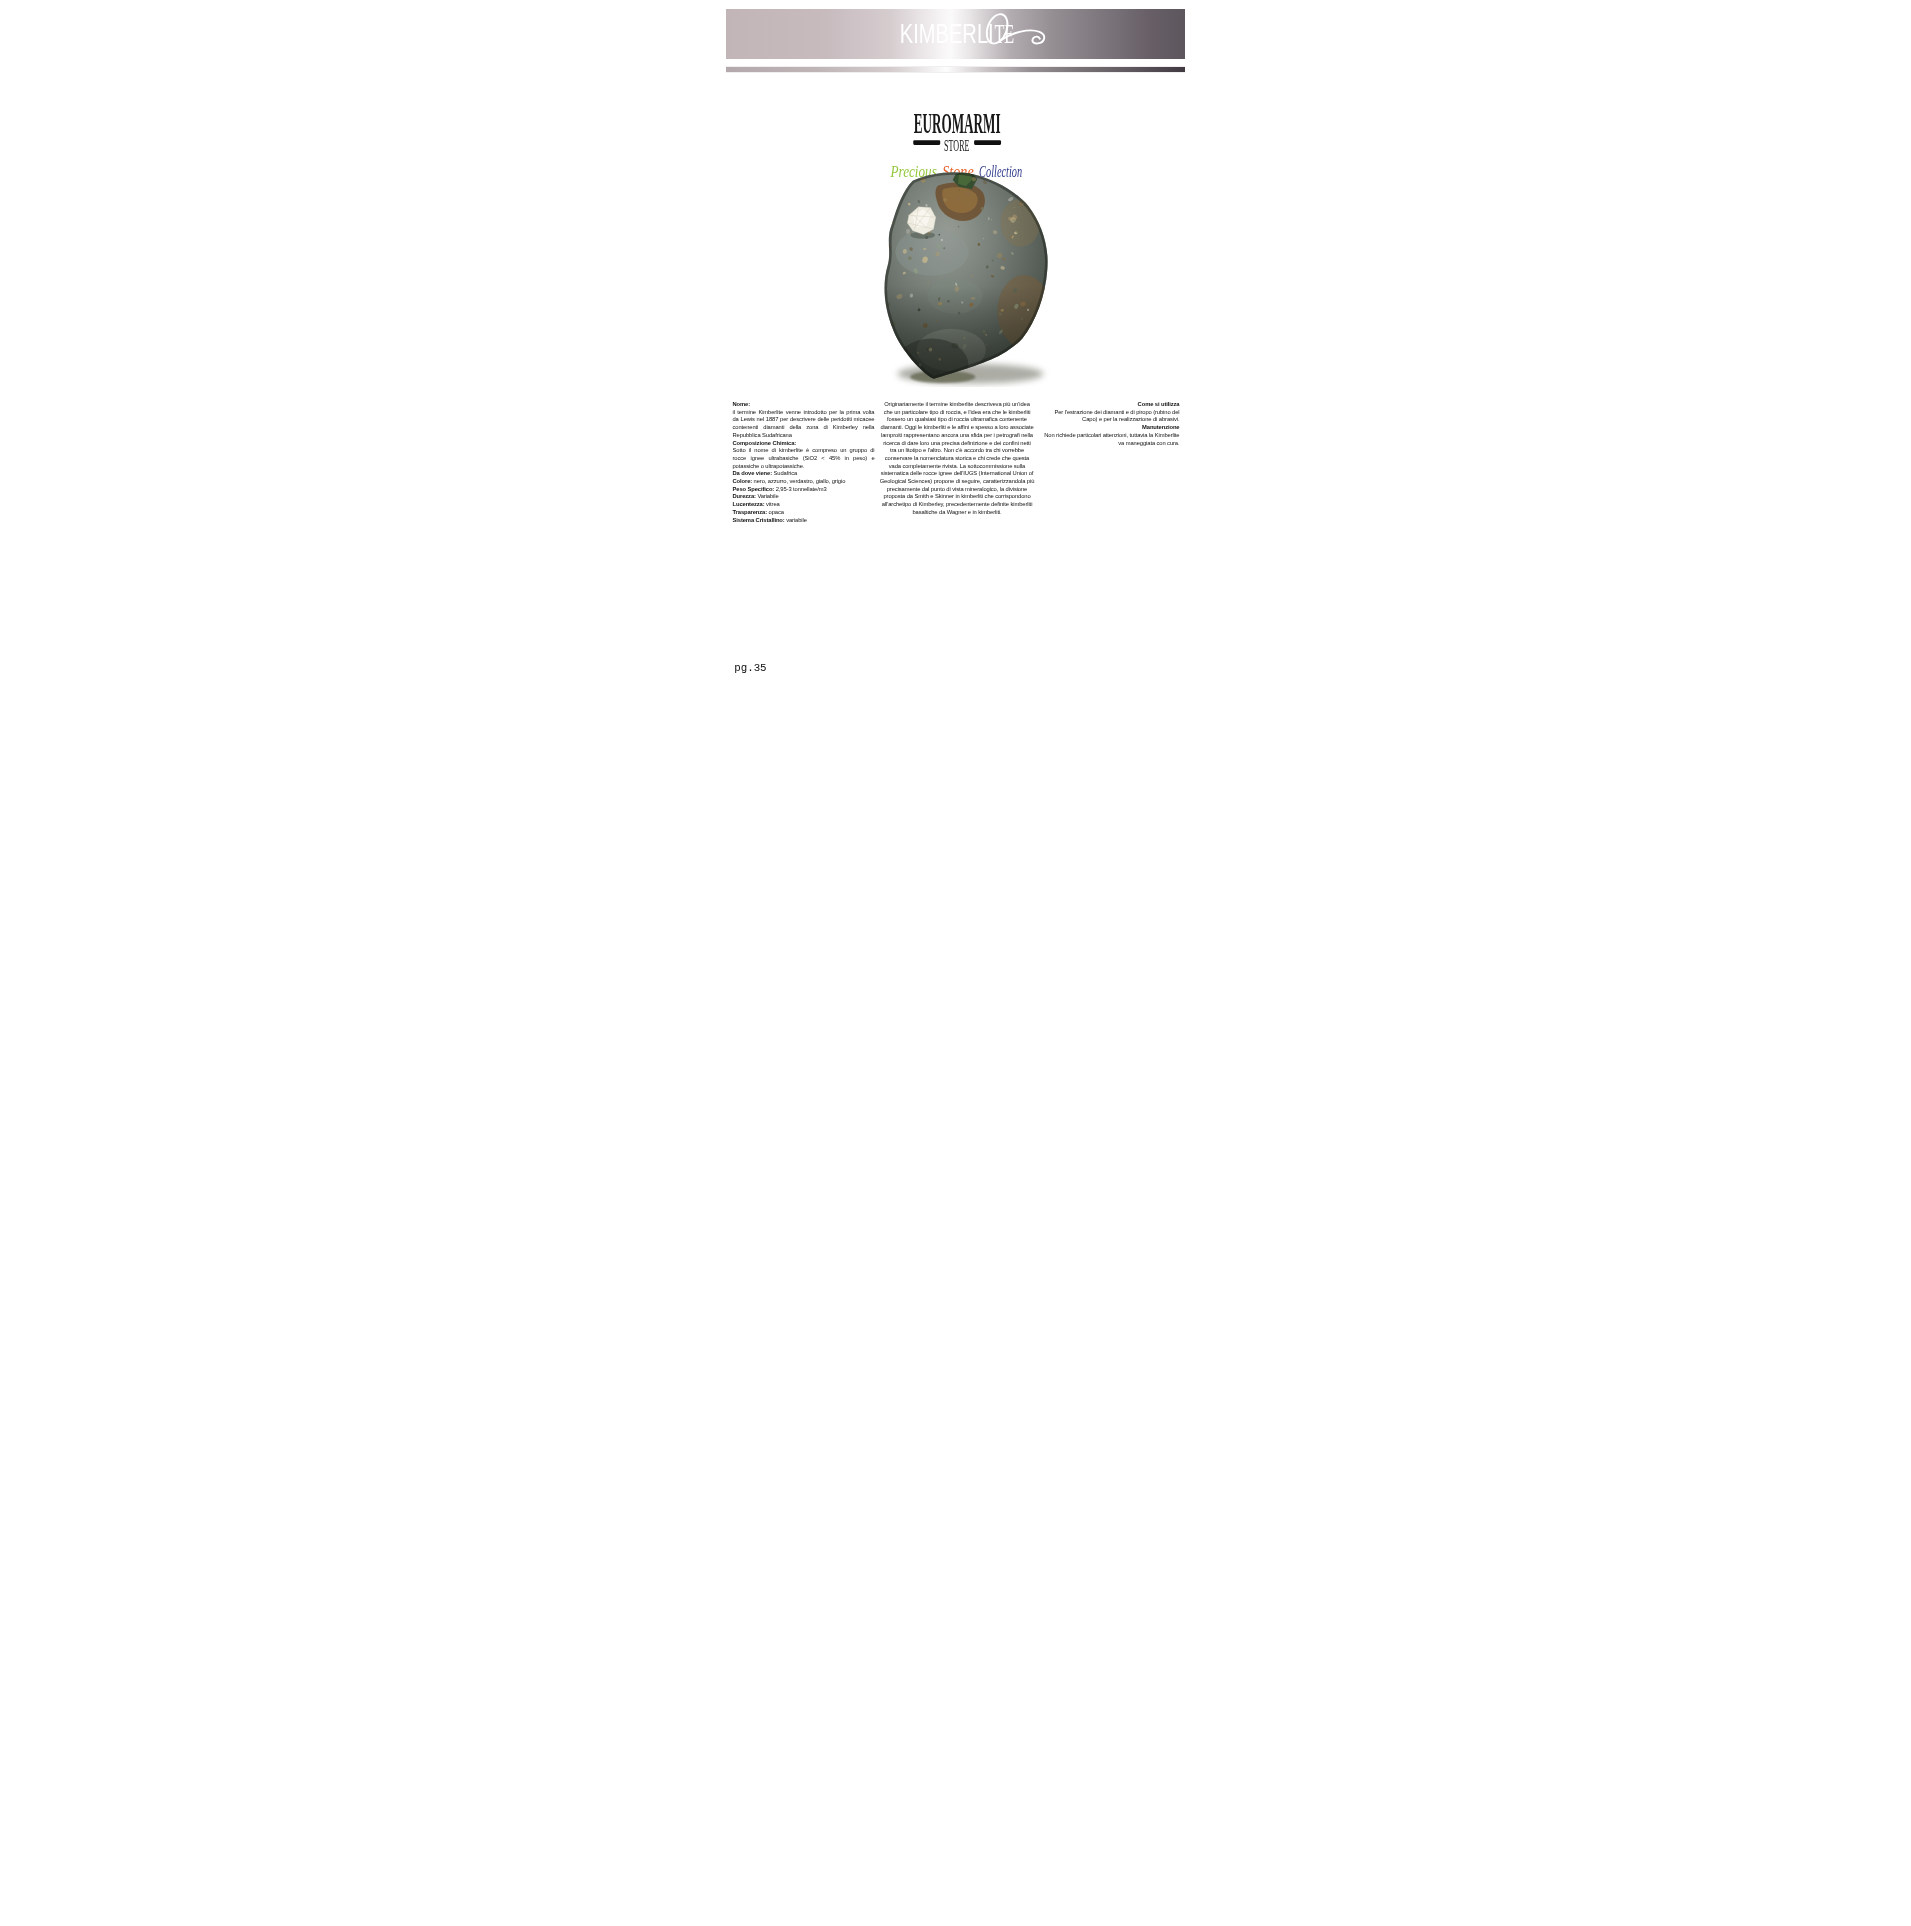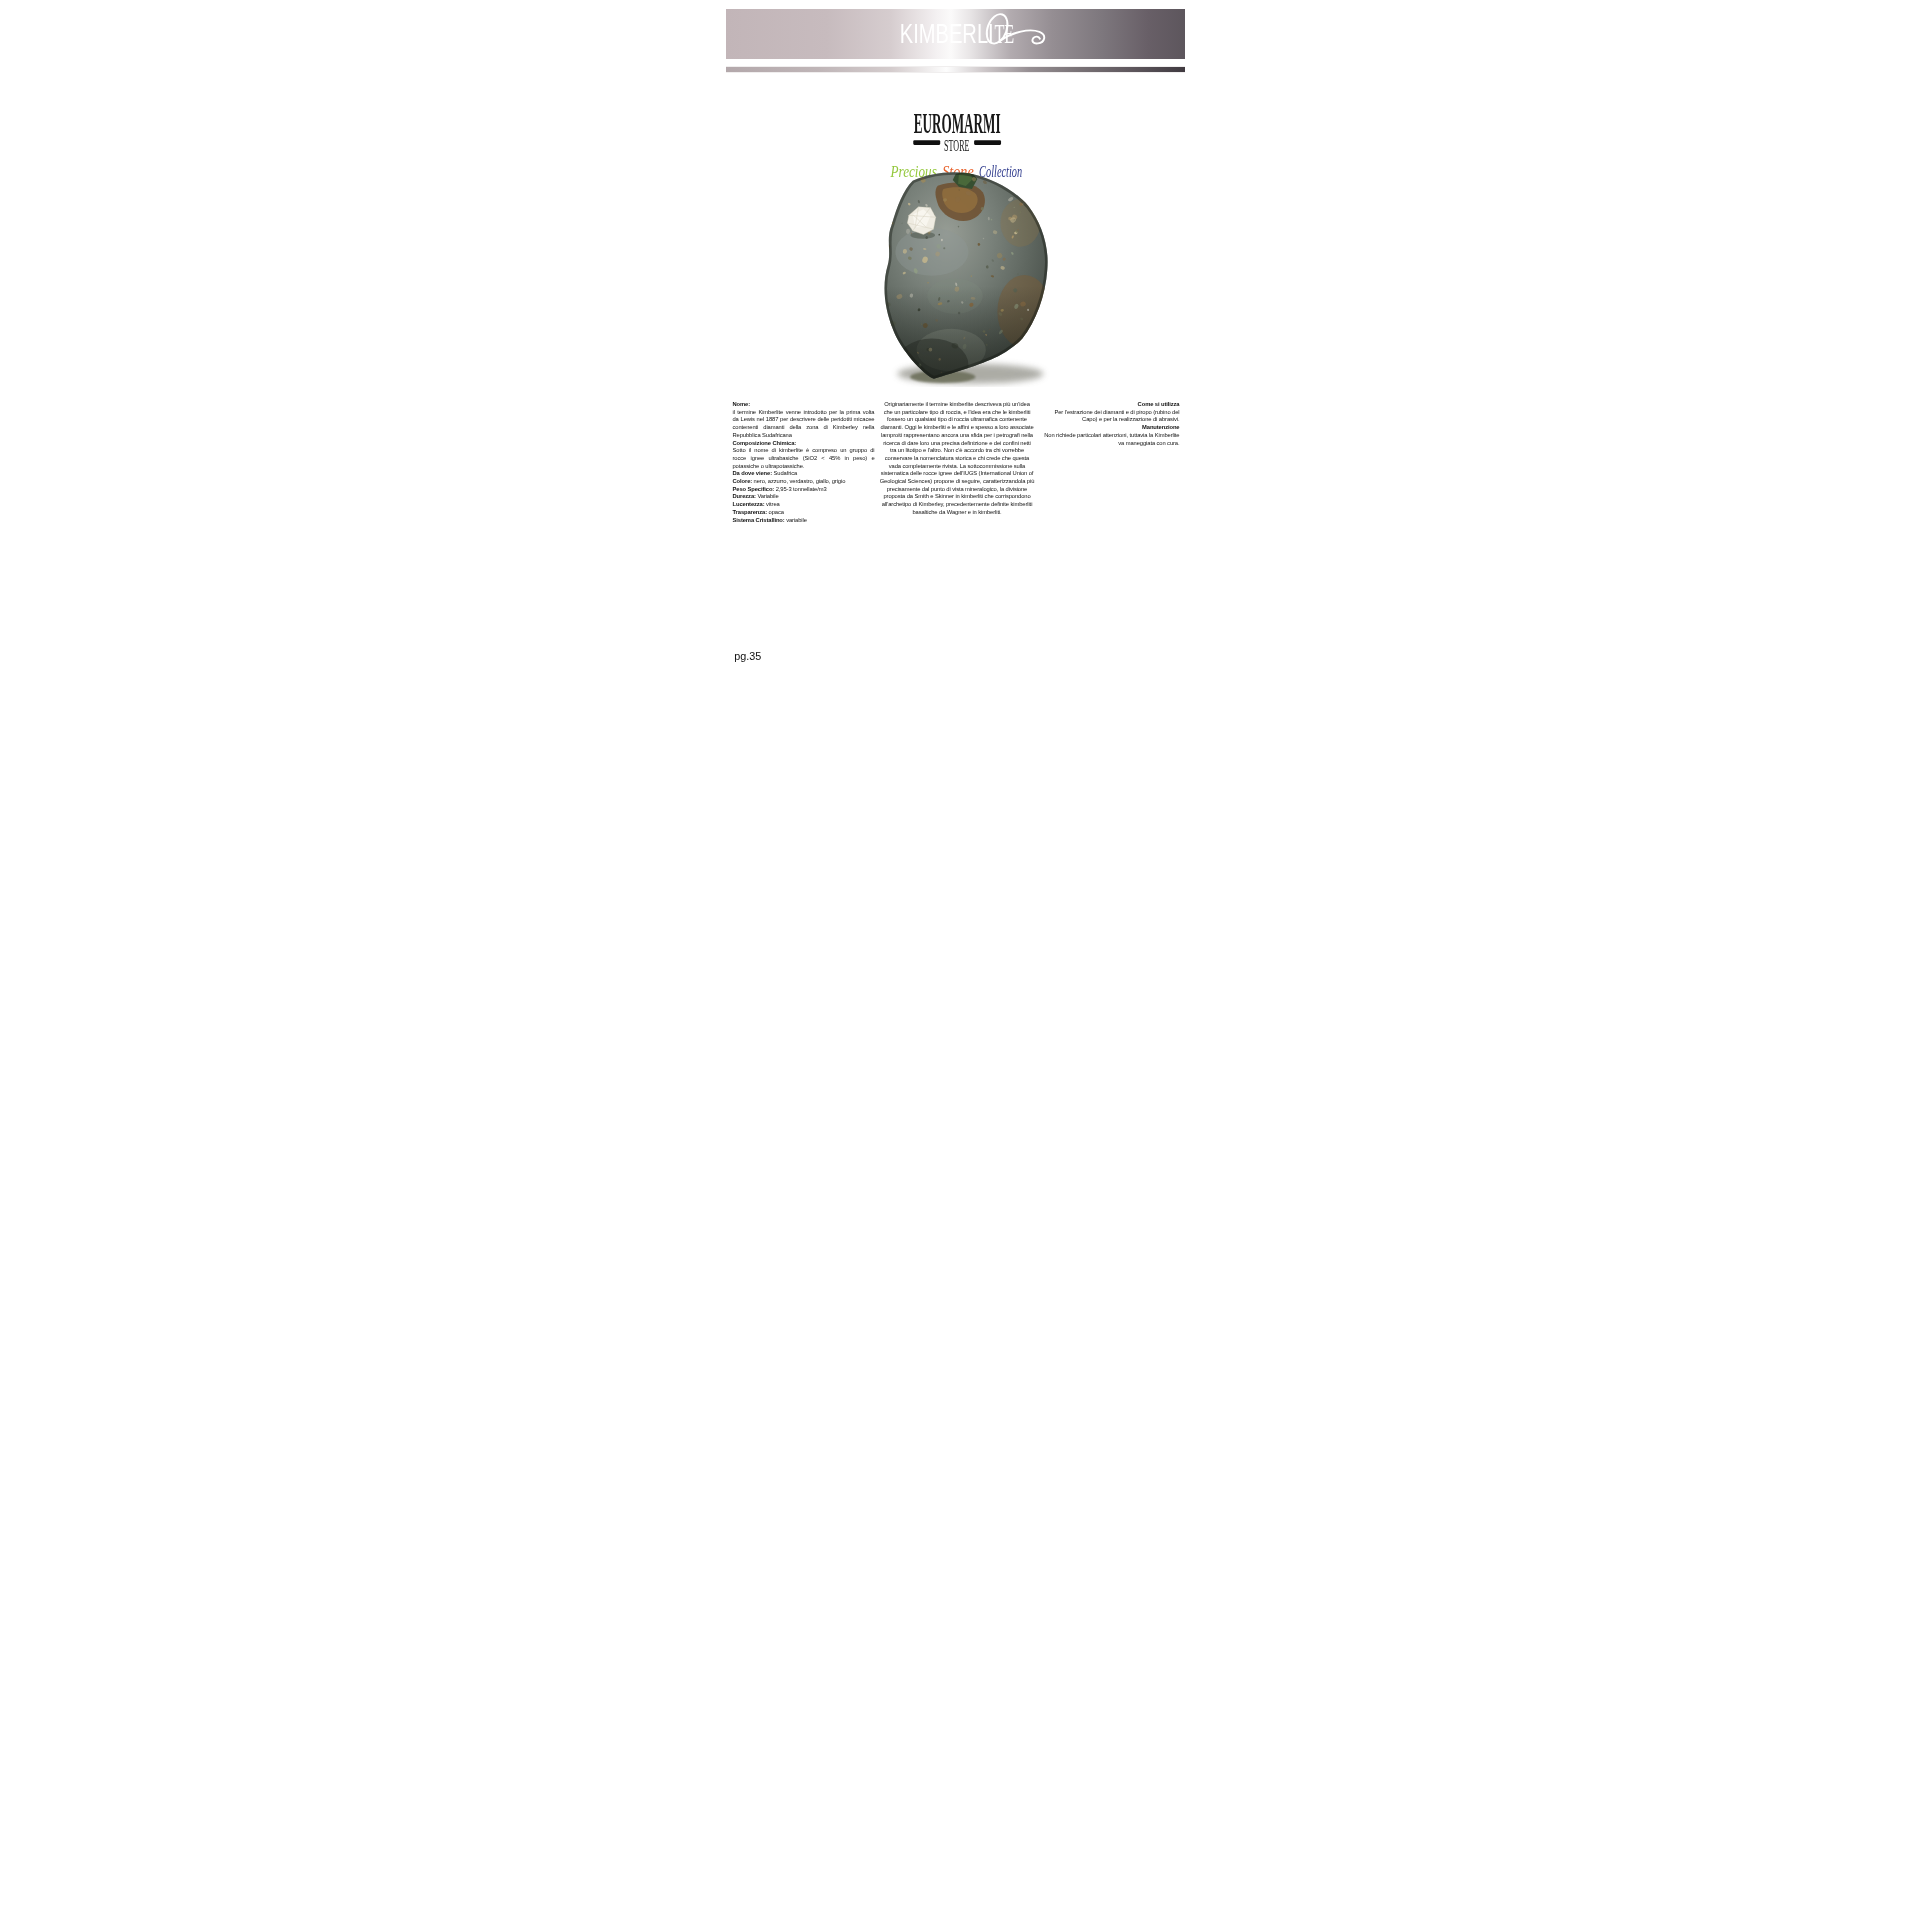--- a/index.html
+++ b/index.html
@@ -21,21 +21,21 @@
   .rock-svg{position:absolute;left:138px;top:169px;}
   
   .col{position:absolute;top:401px;font-size:5.8px;line-height:7.7px;letter-spacing:-0.1px;
        color:#141414;}
   .col p{margin:0;}
   .col b{font-weight:bold;}
   .col-left{left:16px;width:142px;text-align:justify;}
   .col-mid{left:163px;width:155px;text-align:center;}
   .col-right{left:322px;width:141px;text-align:right;}
   
-  .pagenum{position:absolute;left:17.7px;bottom:14px;font-family:Liberation Sans, sans-serif;
+  .pagenum{position:absolute;left:17.7px;bottom:2px;font-family:Liberation Mono, monospace;
            font-size:10.8px;color:#101010;}
 </style>
 </head>
 <body>
 
 <div class="page">
 
   <div class="banner">
     <svg width="459" height="50" viewBox="0 0 1192 131">
       <text x="450" y="90" font-family="Liberation Sans, sans-serif" font-size="74" fill="#ffffff" textLength="246" lengthAdjust="spacingAndGlyphs">KIMBERLI</text>

